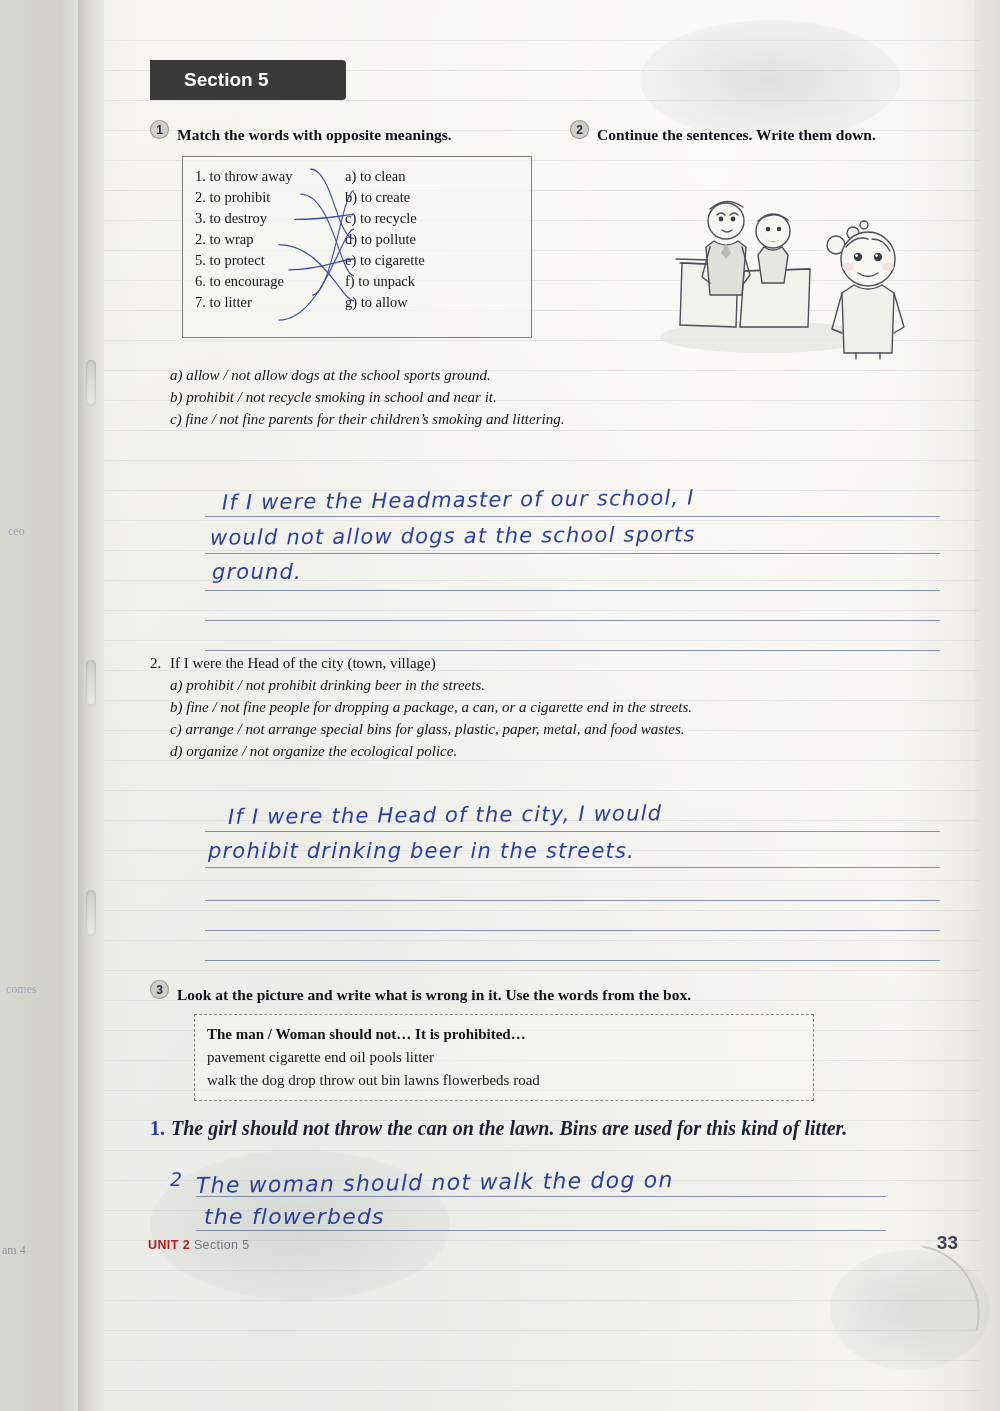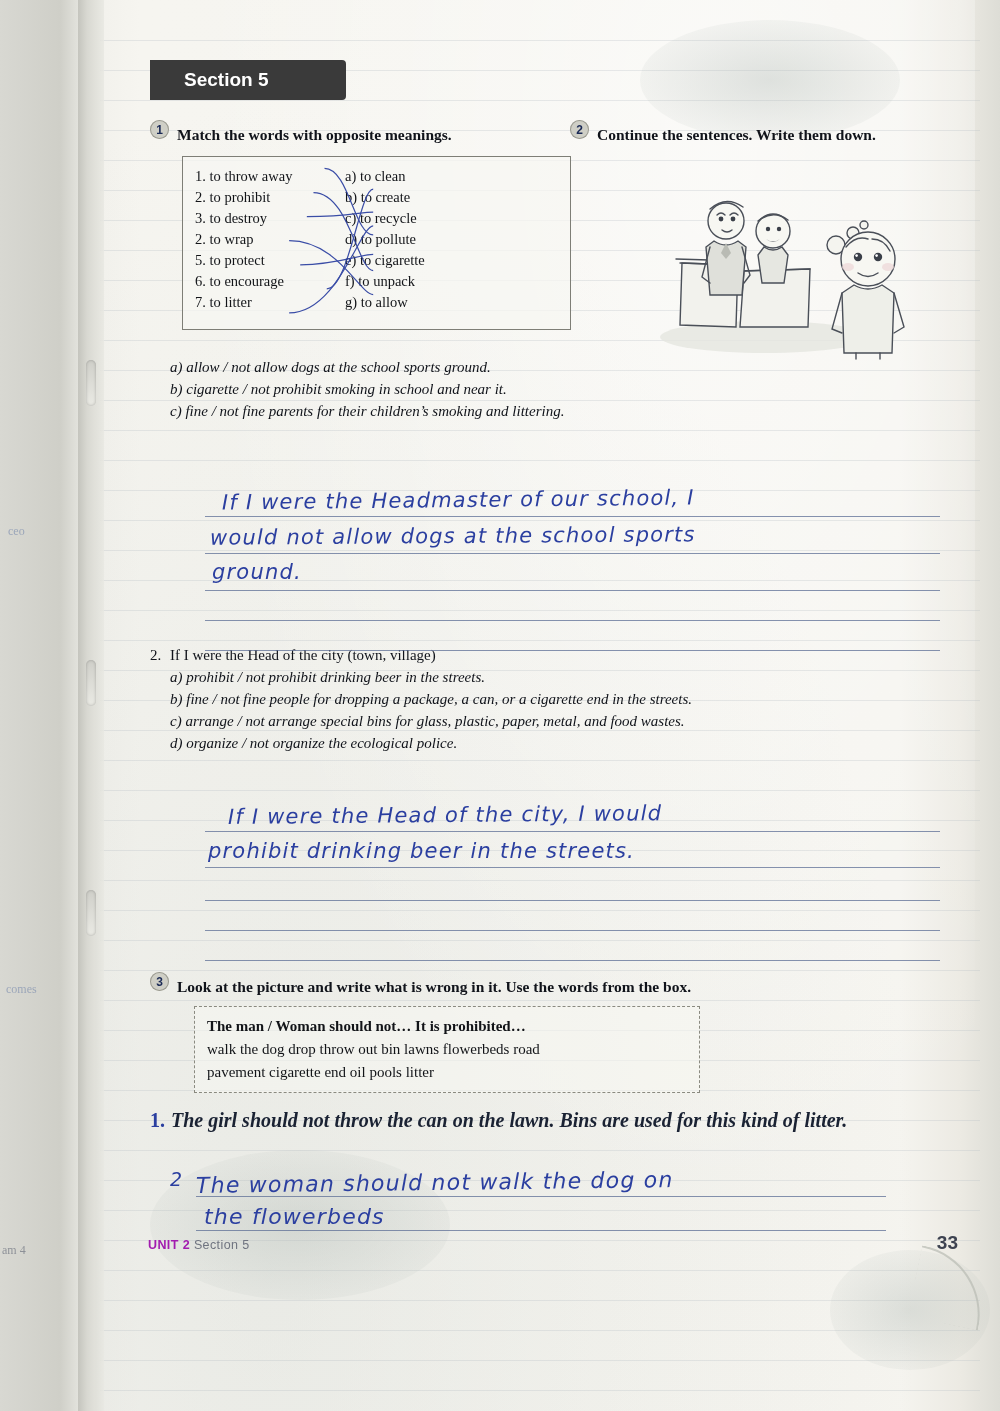--- a/index.html
+++ b/index.html
@@ -62,23 +62,23 @@
   }
   .ex-title {
     font-family:"Liberation Serif", serif; font-weight:bold; font-size:15.5px; color:#10131a;margin-top:8px;
   }
   .row1 { display:flex; margin-top:18px; }
   .col-left { width:420px; }
   .col-right { width:370px; }
 
   .match-box {
     margin-top:12px; margin-left:32px;
-    width:389px; box-sizing:border-box;
+    width:350px; box-sizing:border-box;
     border:1px solid #7e7e76; background:rgba(247,247,243,.72);
-    padding:9px 12px 16px 12px; position:relative;
+    padding:9px 12px 24px 12px; position:relative;
   }
   .match-box .cols { display:flex; }
   .match-box ol, .match-box ul { margin:0; padding:0; list-style:none; }
   .match-box li { font-size:14.5px; line-height:21px; color:#121418; white-space:nowrap; }
   .mcol-a { width:150px; }
   .mcol-b { width:170px; }
   .lines-svg { position:absolute; left:0; top:0; width:100%; height:100%; pointer-events:none; }
 
   .q-list { margin-top:22px; font-size:15px; color:#10131a; line-height:22px; }
   .q-list .idx { display:inline-block; width:20px; }
@@ -88,36 +88,36 @@
   
   .hw {
     font-family:"DejaVu Sans", sans-serif;
     color:#2b3fa0; font-style:italic; font-size:21px;
     letter-spacing:1.2px; white-space:nowrap;
   }
   .hw-line { position:absolute; }
   .writeline { position:absolute; height:0; border-bottom:1px solid #5d6f96; opacity:.75; }
 
   .box3 {
-    margin-top:10px; margin-left:44px; width:506px; box-sizing:border-box;
+    margin-top:10px; margin-left:44px; width:620px; box-sizing:border-box;
     border:1px dashed #8a8a80; background:rgba(247,247,243,.55);
     padding:8px 12px; font-size:15px; line-height:23px; color:#121418;
   }
   .ans-1 {
     margin-top:16px; font-size:20px; font-style:italic; font-weight:bold;
     color:#1a2233;
   }
   .ans-1 .bul { color:#2b3fa0; font-weight:bold; font-style:normal; margin-right:6px; }
 
   .footer-left {
     position:absolute; left:148px; top:1238px;
     font-family:"Liberation Sans", sans-serif; font-size:12.5px; color:#6f7480;
     letter-spacing:.4px;
   }
-  .footer-left b { color:#a21caf; }
+  .footer-left b { color:#b91c1c; }
   .page-no {
     position:absolute; right:42px; top:1232px;
     font-family:"Liberation Sans", sans-serif; font-weight:bold; font-size:19px; color:#3d4250;
   }
   .corner-arc {
     position:absolute; right:14px; top:1252px; width:70px; height:70px;
     border-top:2px solid #b9bcb4; border-right:2px solid #b9bcb4;
     border-radius:0 70px 0 0; transform:rotate(12deg); opacity:.7;
   }
 
@@ -239,43 +239,43 @@
     <div class="col-right">
       <div class="ex-head">
         <div class="ex-num">2</div>
         <div class="ex-title">Continue the sentences. Write them down.</div>
       </div>
     </div>
   </div>
 
   <div class="q-list" style="margin-top:26px">
     <div class="opt"><em>a) allow / not allow dogs at the school sports ground.</em></div>
-    <div class="opt"><em>b) cigarette / not prohibit smoking in school and near it.</em></div>
+    <div class="opt"><em>b) prohibit / not recycle smoking in school and near it.</em></div>
     <div class="opt"><em>c) fine / not fine parents for their children’s smoking and littering.</em></div>
   </div>
 
   <div class="q-list" style="margin-top:222px">
     <div>
       <span class="idx">2.</span><span>If I were the Head of the city (town, village)</span>
     </div>
     <div class="opt"><em>a) prohibit / not prohibit drinking beer in the streets.</em></div>
     <div class="opt"><em>b) fine / not fine people for dropping a package, a can, or a cigarette end in the streets.</em></div>
     <div class="opt"><em>c) arrange / not arrange special bins for glass, plastic, paper, metal, and food wastes.</em></div>
     <div class="opt"><em>d) organize / not organize the ecological police.</em></div>
   </div>
 
   <div class="ex-head" style="margin-top:216px">
     <div class="ex-num">3</div>
     <div class="ex-title">Look at the picture and write what is wrong in it. Use the words from the box.</div>
   </div>
 
   <div class="box3">
     <div style="font-weight:bold">The man / Woman should not…    It is prohibited…</div>
+    <div>pavement   cigarette end   oil pools   litter</div>
     <div>walk the dog   drop   throw out   bin   lawns   flowerbeds   road</div>
-    <div>pavement   cigarette end   oil pools   litter</div>
   </div>
 
   <div class="ans-1">
     <span class="bul">1.</span><span>The girl should not throw the can on the lawn. Bins are used for this  kind of litter.</span>
   </div>
 </div>
 
 <div class="writeline" style="left:205px; top:516px; width:735px;"></div>
 <div class="writeline" style="left:205px; top:553px; width:735px;"></div>
 <div class="writeline" style="left:205px; top:590px; width:735px;"></div>

